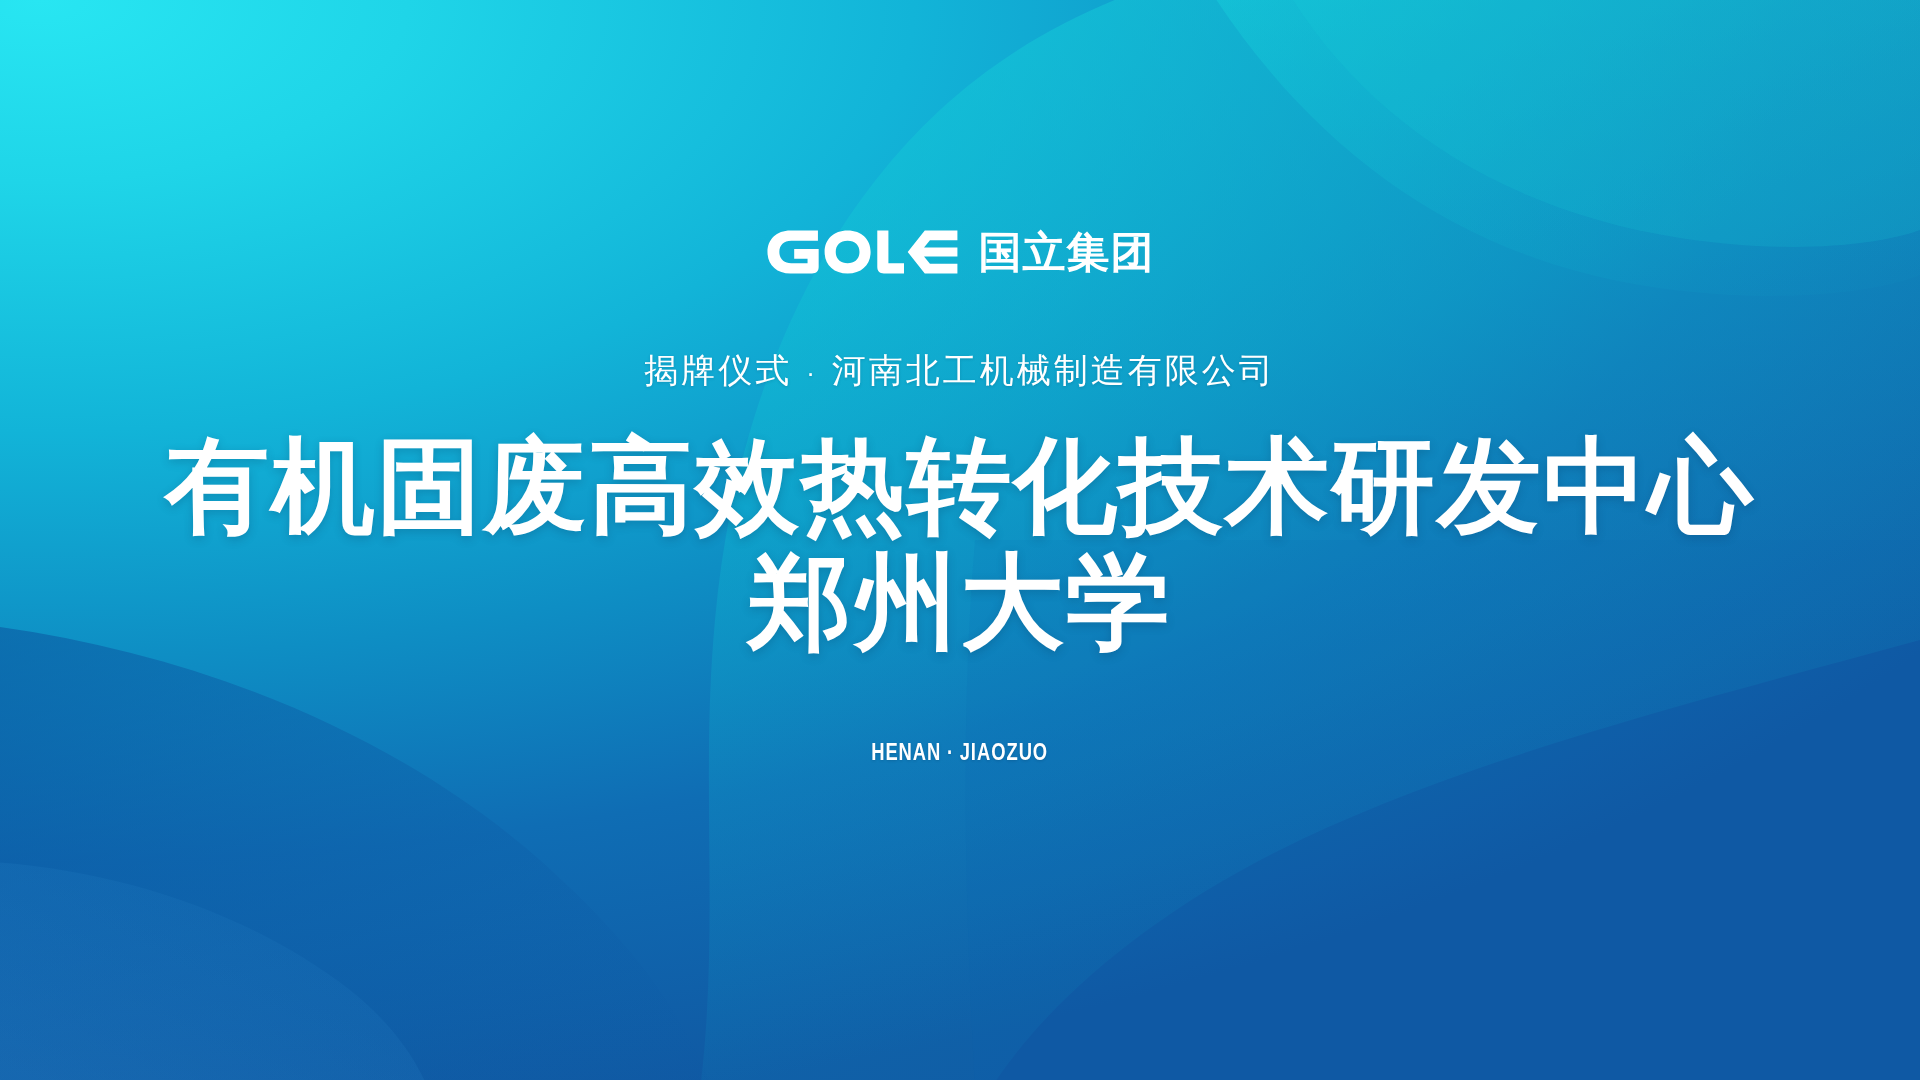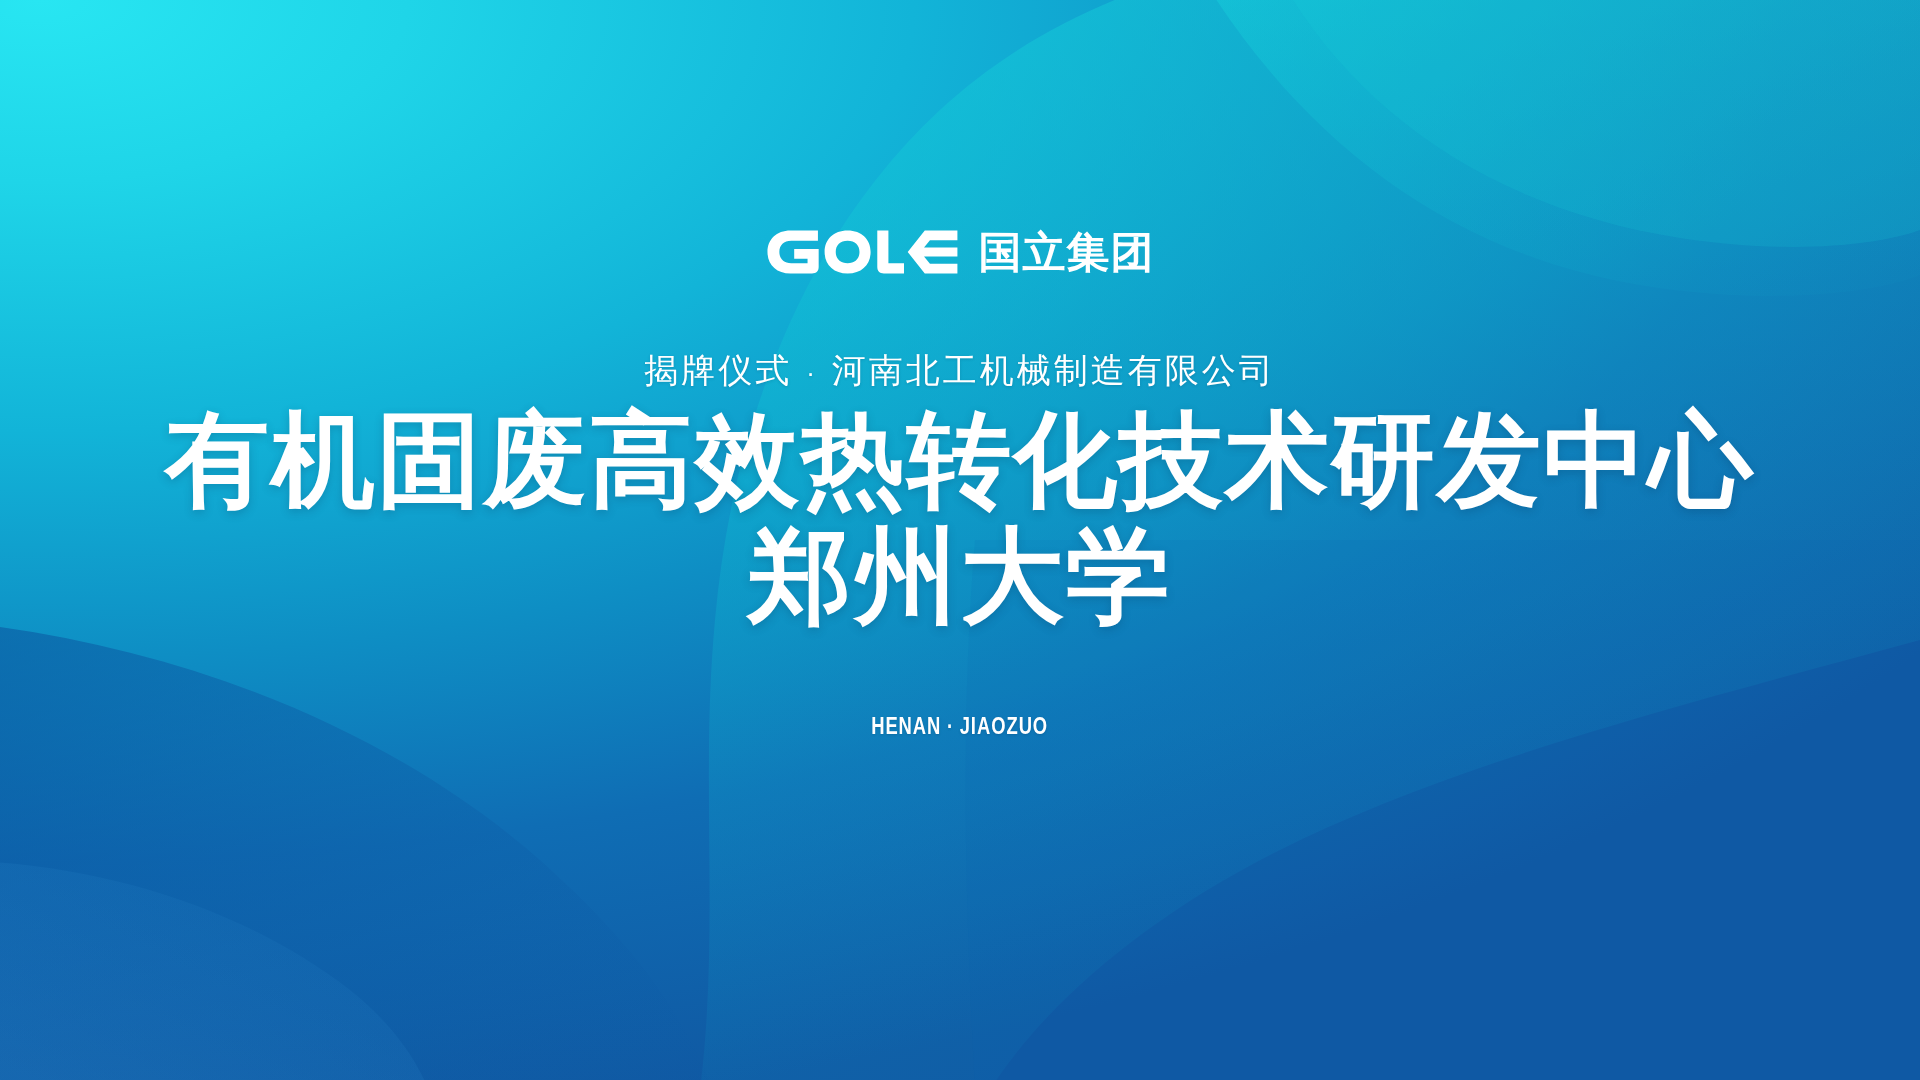--- a/index.html
+++ b/index.html
@@ -51,21 +51,21 @@
     font-size:34px;
     font-weight:400;
     letter-spacing:3px;
     white-space:nowrap;
     text-shadow:0 1px 3px rgba(0,40,70,.18);
   }
   #subtitle .dot { padding:0 14px; font-size:26px; vertical-align:middle; }
 
   
   #title-block {
-    margin-top:8px;
+    margin-top:34px;
     display:flex; flex-direction:column; align-items:center;
     width:100%;
   }
   .title-line {
     color:#ffffff;
     font-weight:900;
     font-size:104px;
     line-height:1.12;
     letter-spacing:2px;
     white-space:nowrap;

